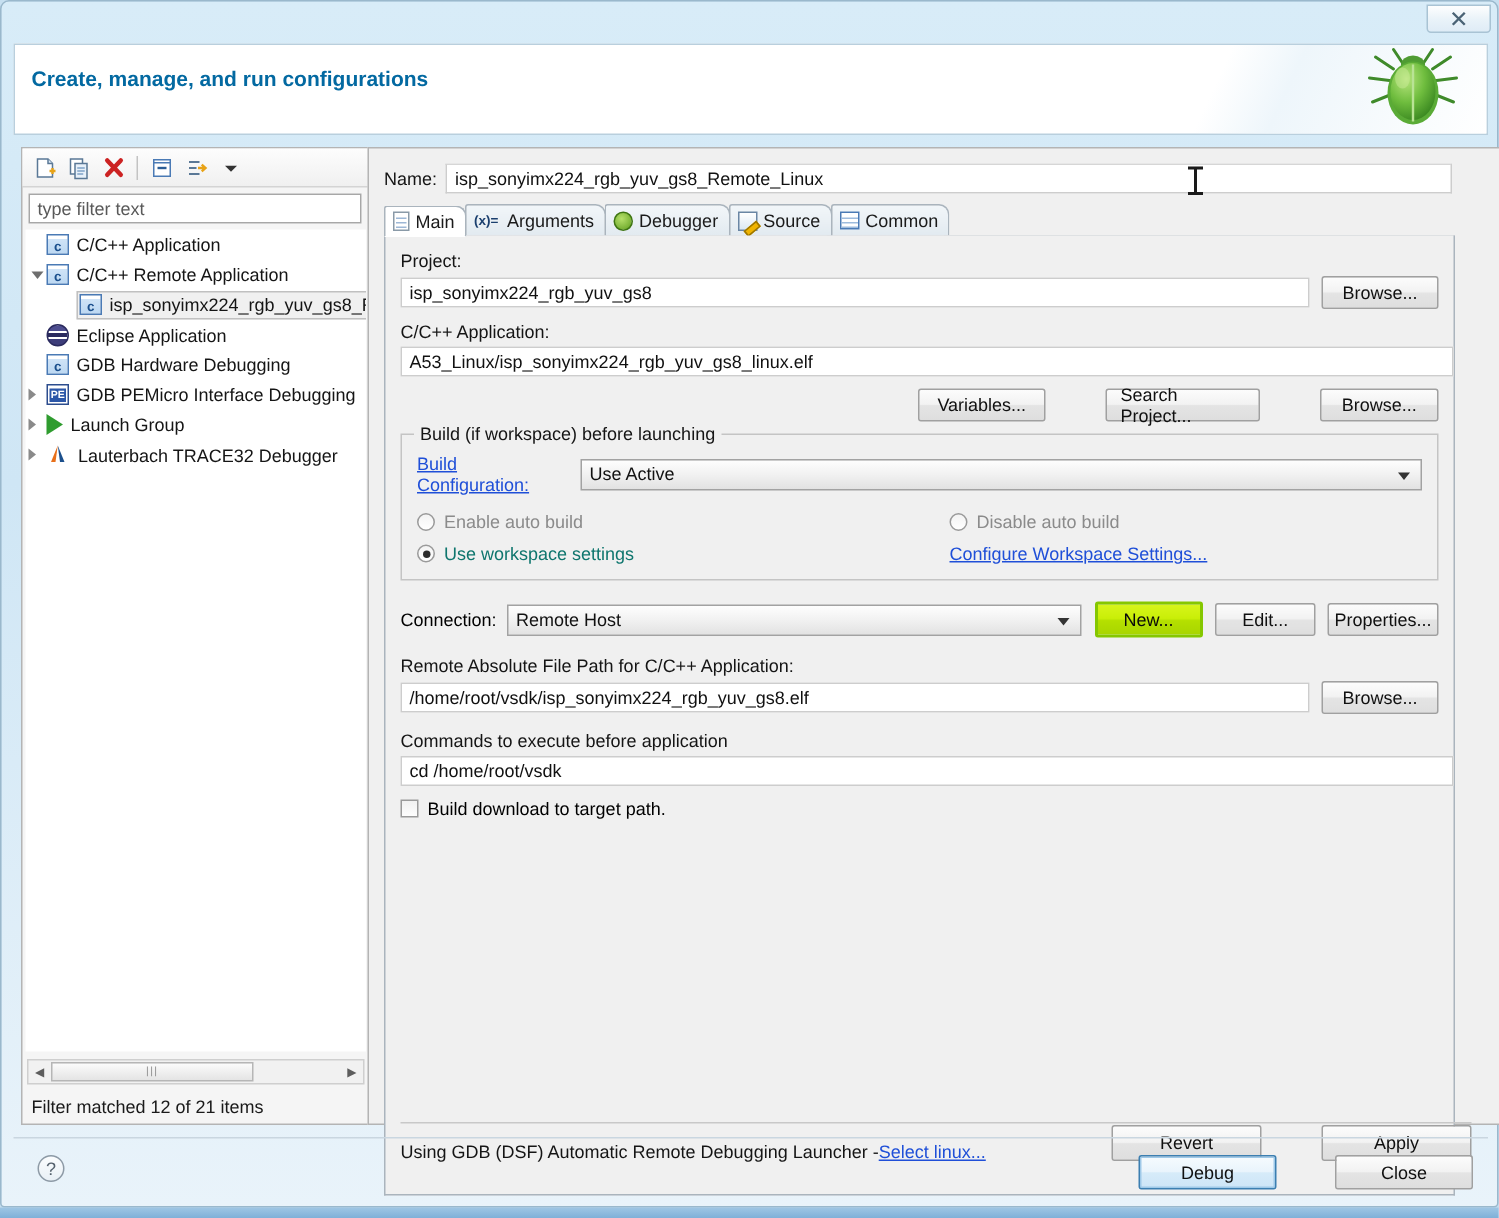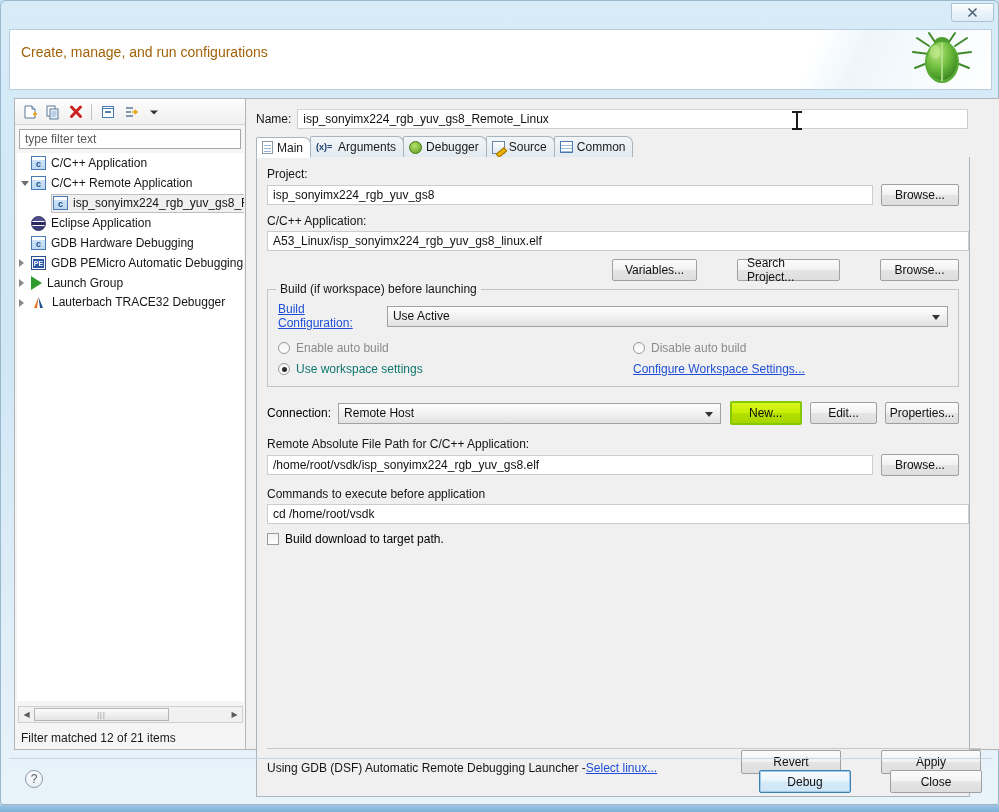--- a/index.html
+++ b/index.html
@@ -58,21 +58,21 @@
   
   #header {
     position: absolute; left: 8px; top: 28px;
     width: 983px; height: 61px;
     background: #ffffff;
     border: 1px solid #b9cfdd;
     overflow: hidden;
   }
   #header-title {
     position: absolute; left: 11px; top: 14px;
-    font-size: 14px; font-weight: normal; color: #a16207;
+    font-size: 14px; font-weight: bold; color: #0369a1;
   }
   #bug-icon {
     position: absolute; right: 6px; top: -2px;
     width: 86px; height: 64px;
   }
   #header-sheen {
     position: absolute; right: 0; top: 0; width: 300px; height: 61px;
     background: linear-gradient(115deg, rgba(255,255,255,0) 40%, #eef6fb 55%, #ffffff 100%);
   }
 
@@ -130,21 +130,21 @@
   .tree-row.indent1 { padding-left: 14px; }
   .tree-row.indent2 { padding-left: 36px; }
   .tree-row.selected .row-inner {
     background: #f0f0f0;
     border: 1px solid #c0c0c0;
     padding: 0 3px 0 1px;
     margin-left: -2px;
     display: inline-flex; align-items: center;
     height: 19px;
   }
-  .row-inner { display: inline-flex; align-items: flex-start; }
+  .row-inner { display: inline-flex; align-items: flex-end; }
   .twisty {
     position: absolute; left: 2px; top: 6px;
     width: 0; height: 0;
     border-left: 5px solid #8a8a8a;
     border-top: 4px solid transparent;
     border-bottom: 4px solid transparent;
   }
   .twisty.open {
     border-left: 4px solid transparent;
     border-right: 4px solid transparent;
@@ -601,21 +601,21 @@
           <span class="row-inner">
             <span class="icon16 ic-c"></span>
             <span>GDB Hardware Debugging</span>
           </span>
         </div>
 
         <div class="tree-row indent1">
           <span class="twisty"></span>
           <span class="row-inner">
             <span class="icon16 ic-pe"></span>
-            <span>GDB PEMicro Automatic Debugging</span>
+            <span>GDB PEMicro Interface Debugging</span>
           </span>
         </div>
 
         <div class="tree-row indent1">
           <span class="twisty"></span>
           <span class="row-inner">
             <span class="ic-play"></span>
             <span>Launch Group</span>
           </span>
         </div>

